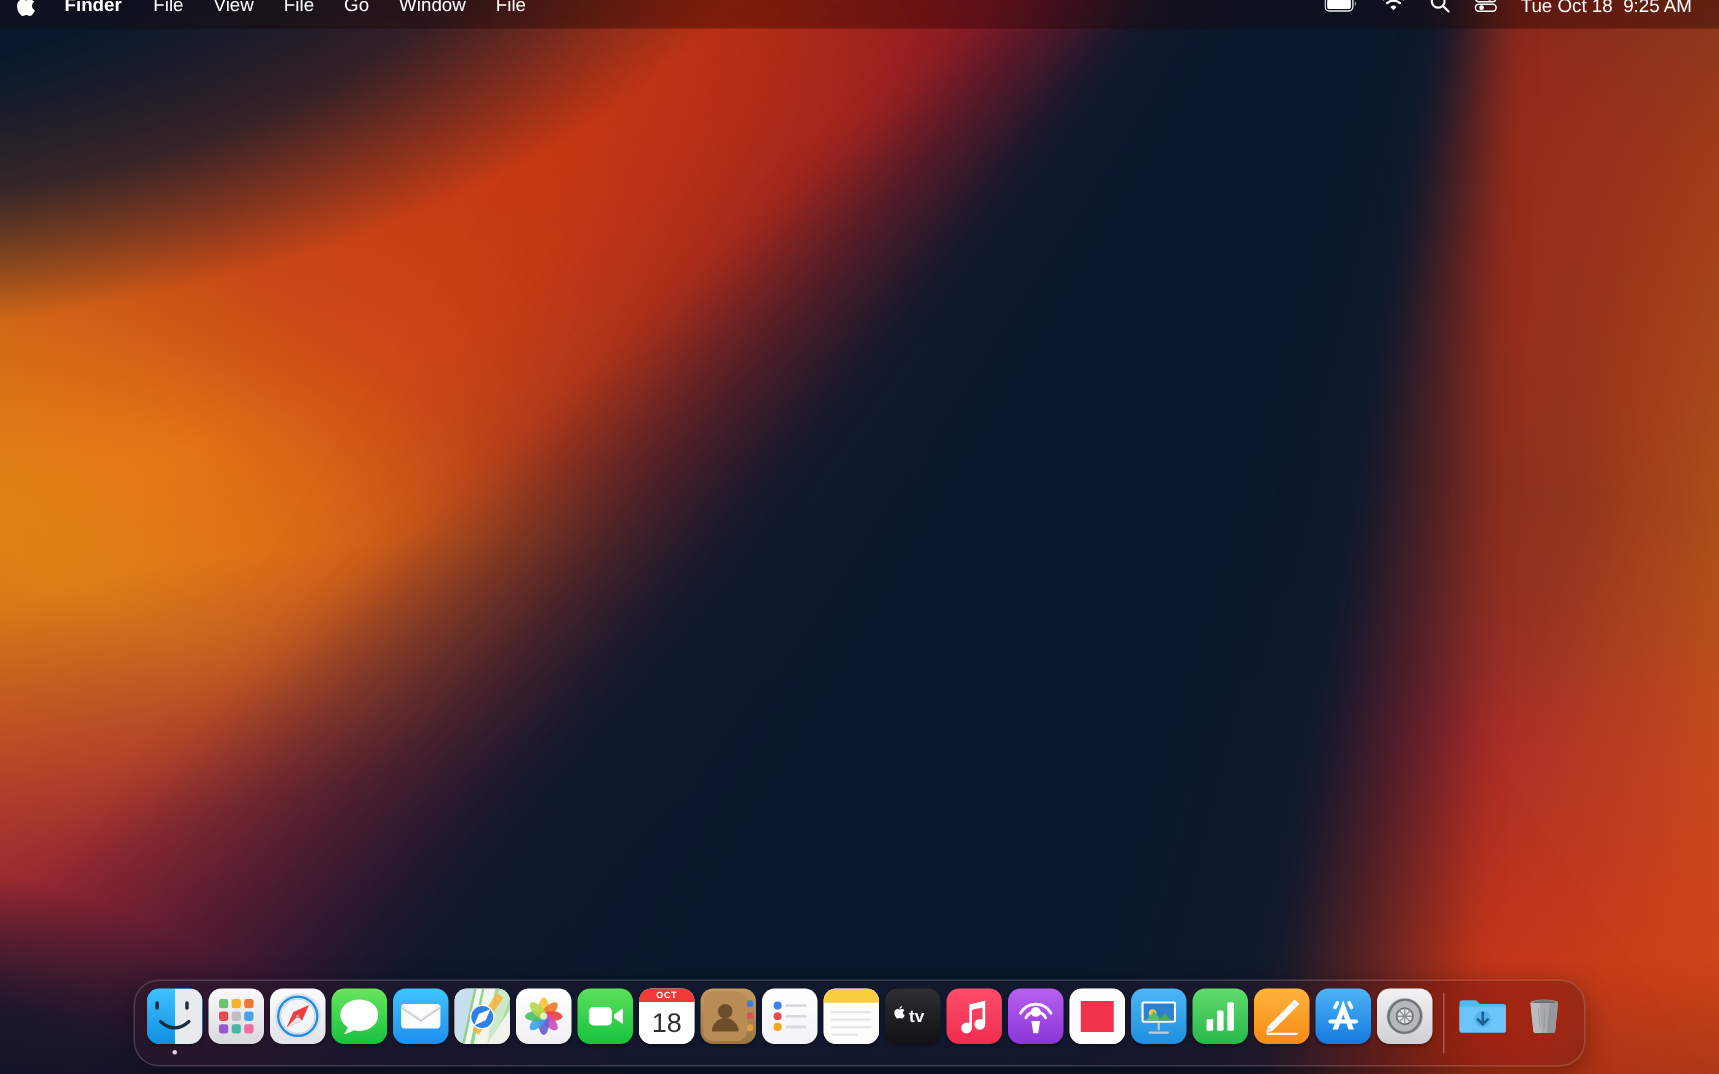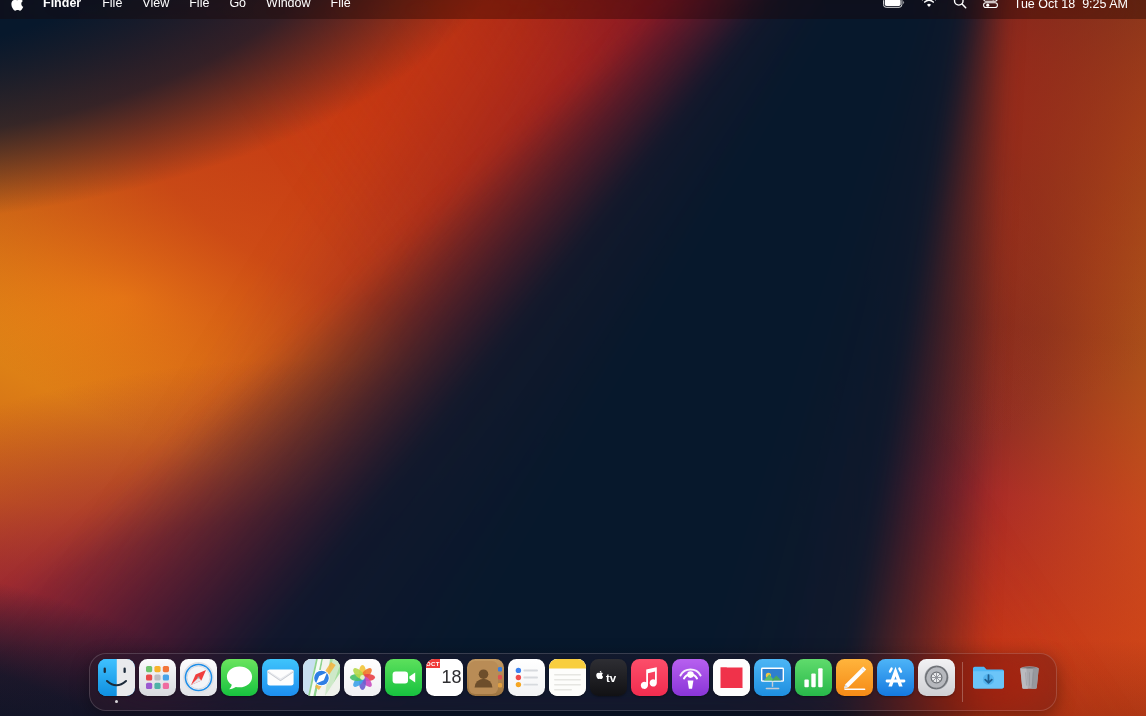--- a/index.html
+++ b/index.html
@@ -348,21 +348,21 @@
         <svg width="37" height="37" viewBox="0 0 37 37">
           <rect x="7.6" y="12.4" width="15.4" height="12.2" rx="3" fill="#fff"></rect>
           <path d="M24.4 17.4 L30.2 13.4 v10.2 l-5.8-4 z" fill="#fff"></path>
         </svg>
       </div>
       <div class="run-dot hidden"></div>
     </div>
 
     <div class="dock-item" title="Calendar">
       <div class="dock-icon" style="background:#fff;">
-        <div style="position:absolute;inset:0;display:flex;flex-direction:row;">
+        <div style="position:absolute;inset:0;display:flex;flex-direction:column;">
           <div style="height:9px;background:#f03b38;display:flex;align-items:center;justify-content:center;">
             <span style="font-size:6px;font-weight:bold;color:#fff;letter-spacing:0.4px;line-height:1;">OCT</span>
           </div>
           <div style="flex:1;display:flex;align-items:center;justify-content:center;background:#fff;">
             <span style="font-size:18px;color:#2e2e31;line-height:1;margin-top:-1px;">18</span>
           </div>
         </div>
       </div>
       <div class="run-dot hidden"></div>
     </div>

